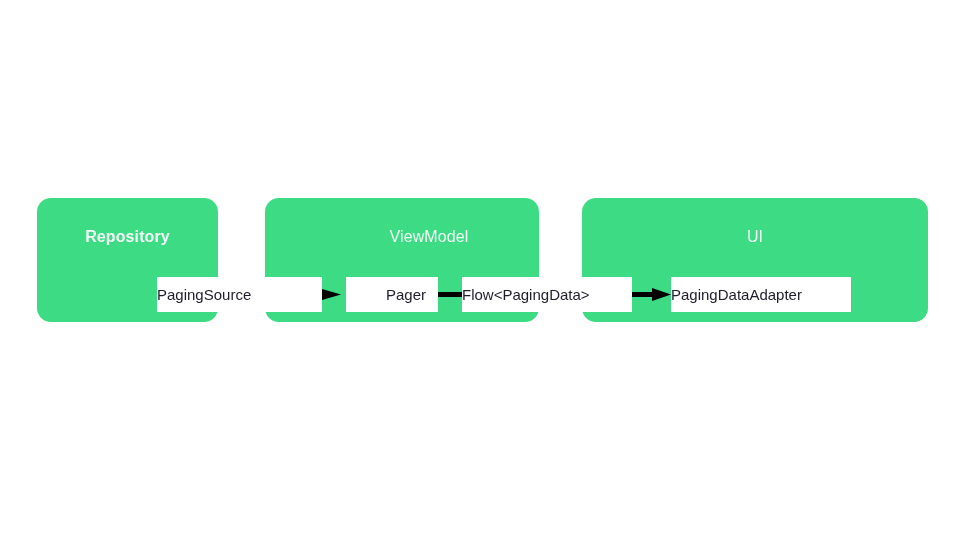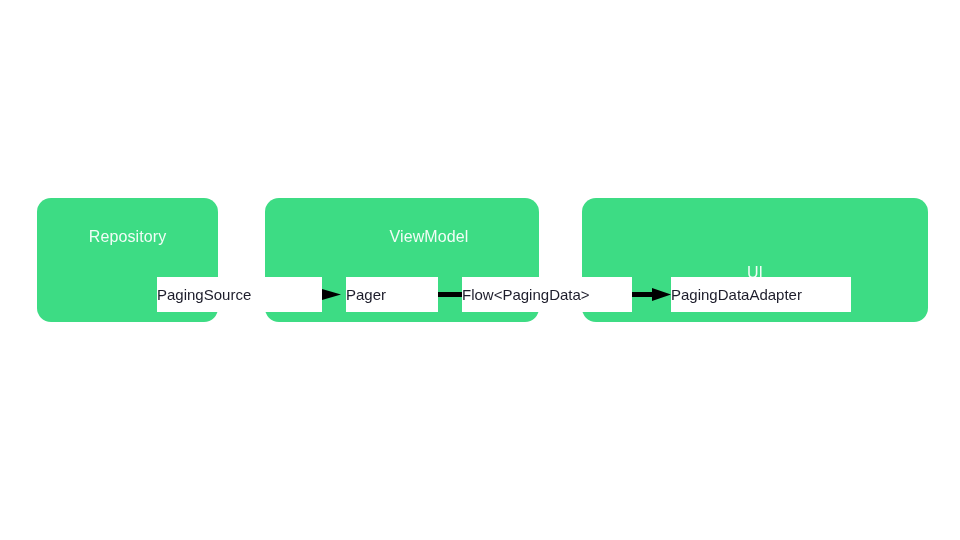--- a/index.html
+++ b/index.html
@@ -37,40 +37,40 @@
     top: 226px;
     height: 22px;
     line-height: 22px;
     text-align: center;
     color: rgba(255, 255, 255, 0.93);
     font-size: 16px;
     font-family: "Liberation Sans", sans-serif;
     letter-spacing: 0.1px;
     white-space: nowrap;
   }
-  .title-repository { left: 37px;  width: 181px; }
+  .title-repository { left: 37px;  width: 181px; font-weight: bold; }
   .title-viewmodel  { left: 265px; width: 274px; padding-left: 27px; }
-  .title-ui         { left: 582px; width: 346px; margin-top: 36px; }
+  .title-ui         { left: 582px; width: 346px; }
 
   
   .node {
     position: absolute;
     top: 277px;
     height: 35px;
     line-height: 35px;
     background: #ffffff;
     color: #1d1d2b;
     font-size: 15px;
     font-family: Liberation Sans, sans-serif;
     text-align: left;
     white-space: nowrap;
     box-sizing: border-box;
   }
   .node-pagingsource      { left: 157px; width: 165px; }
-  .node-pager             { left: 346px; width: 92px;  }
+  .node-pager             { left: 346px; width: 92px; padding-left: 40px;  }
   .node-flow              { left: 462px; width: 170px; }
   .node-pagingdataadapter { left: 671px; width: 180px; }
 
   
   .connector {
     position: absolute;
     top: 277px;
     height: 35px;
   }
   .conn-source-pager { left: 322px; width: 24px; }

